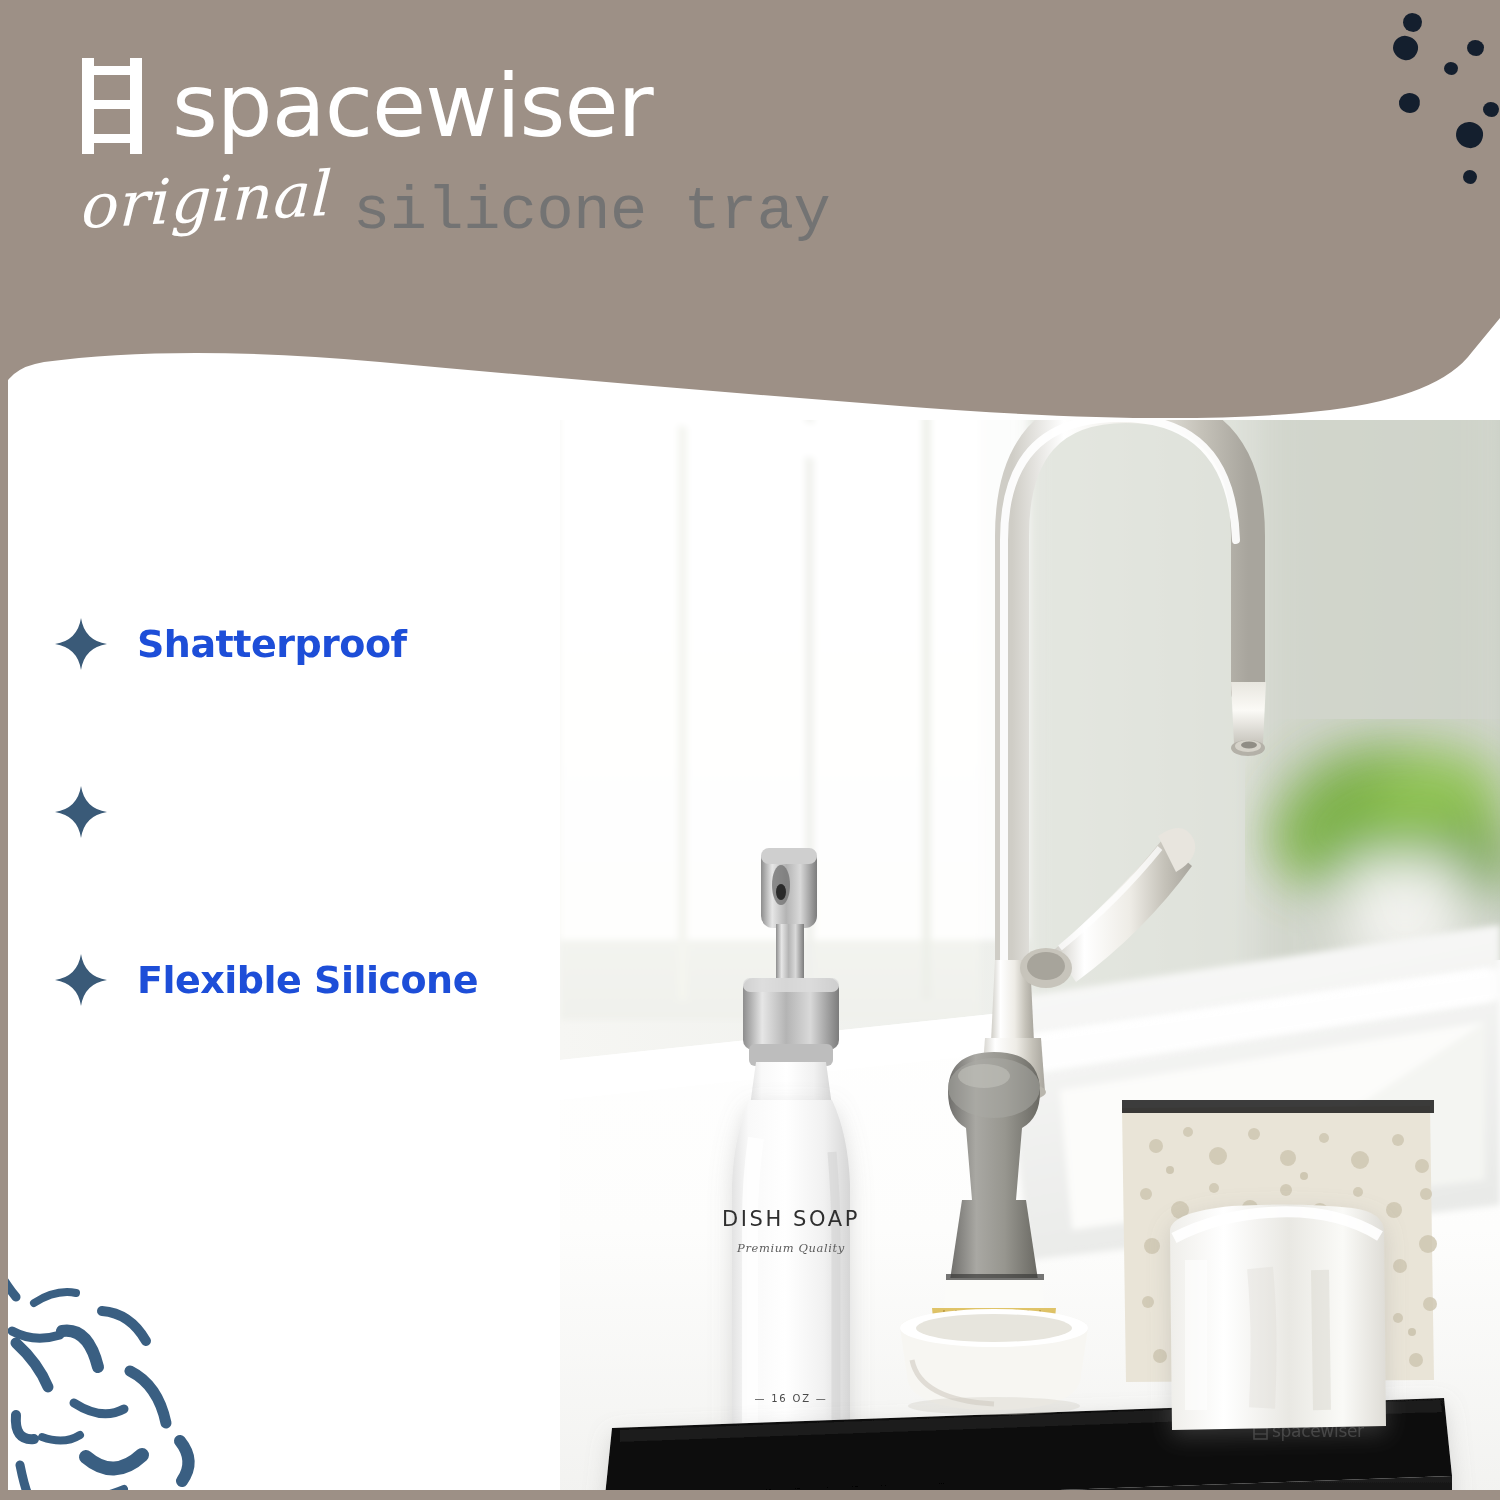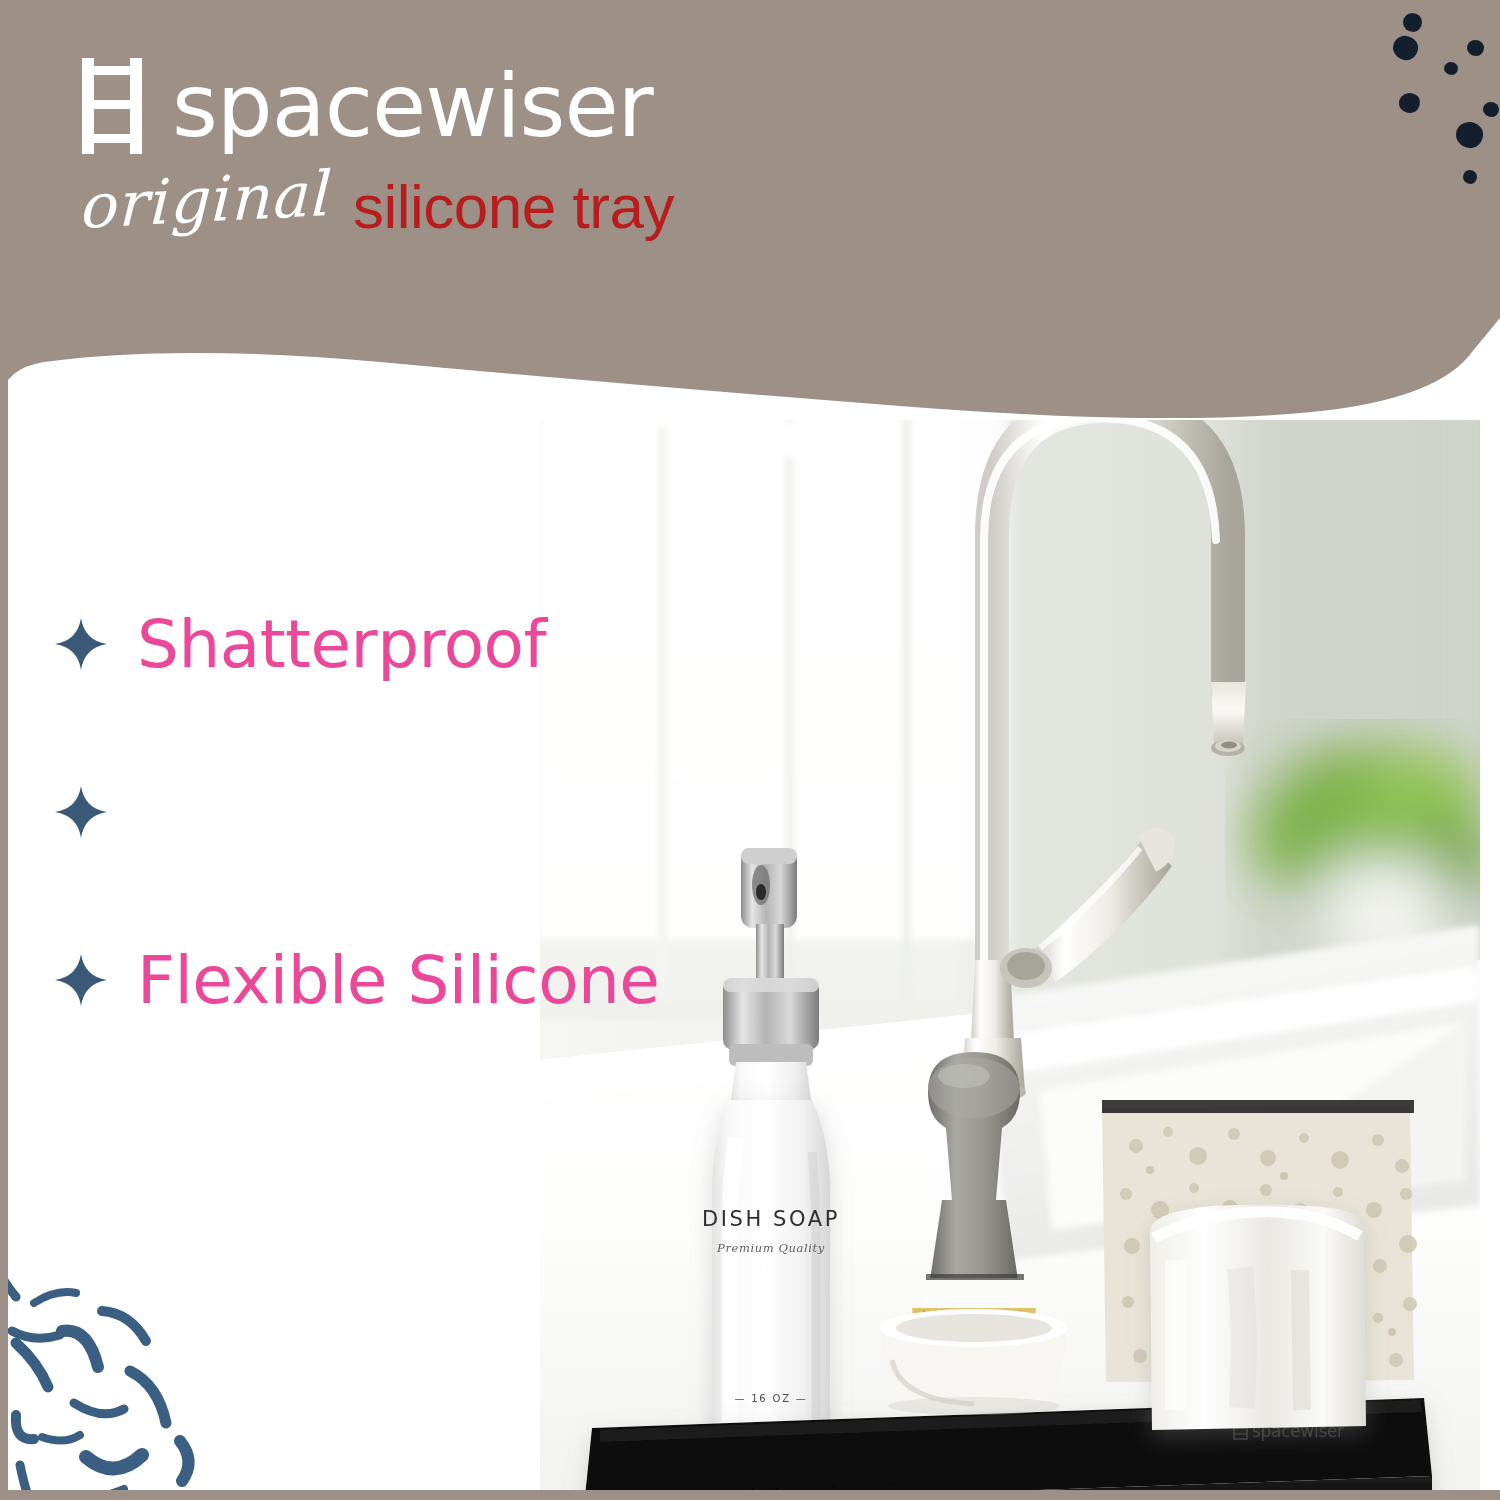--- a/index.html
+++ b/index.html
@@ -57,51 +57,51 @@
     font-size:62px;
     font-family:"DejaVu Serif", serif;
     font-style:italic;
     font-weight:400;
     letter-spacing:1px;
     transform:rotate(-3deg) skewX(-6deg);
     transform-origin:left bottom;
     display:inline-block;
   }
   .tagline-plain {
-    color:#b91c1c;
+    color:#737373;
     font-size:62px;
     font-weight:400;
-    font-family:Liberation Sans, sans-serif;
+    font-family:Liberation Mono, monospace;
     letter-spacing:-0.5px;
   }
 
   
   .photo {
     position:absolute;
-    left:540px; top:300px;
+    left:560px; top:300px;
     width:940px; height:1200px;
     z-index:1;
     overflow:hidden;
   }
 
   
   .features {
     position:absolute; left:55px; top:560px;
     z-index:6; width:640px;
   }
   .feature {
     display:flex; align-items:center;
     gap:30px;
     height:168px;
   }
   .star-icon { width:52px; height:52px; flex:none; }
   .feature-label {
-    color:#ec4899;
-    font-size:66px;
-    font-weight:normal;
+    color:#1d4ed8;
+    font-size:38px;
+    font-weight:bold;
     letter-spacing:-0.5px;
     white-space:nowrap;
     font-family:"DejaVu Sans", sans-serif;
   }
 
   
   .arcs { position:absolute; left:-10px; top:1245px; width:250px; height:255px; z-index:5; }
 
   
   .bottom-strip {

